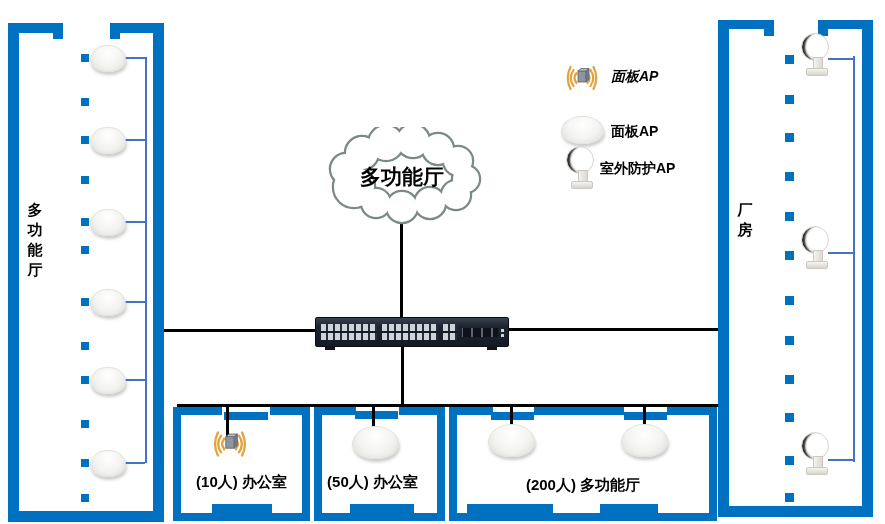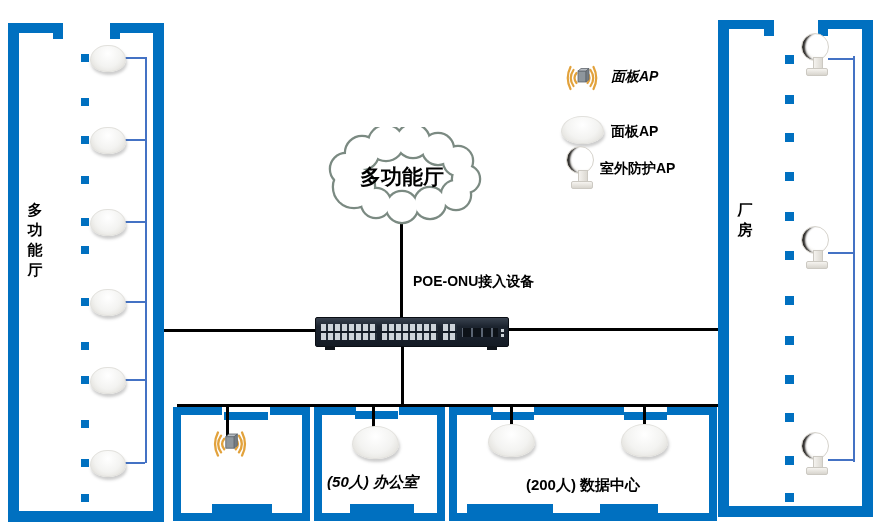--- a/index.html
+++ b/index.html
@@ -79,21 +79,20 @@
       <circle cx="140" cy="34" r="14"></circle>
         <circle cx="148" cy="52" r="13"></circle>
         <circle cx="138" cy="68" r="14"></circle>
       <circle cx="112" cy="76" r="15"></circle>
         <circle cx="84" cy="80" r="15"></circle>
         <circle cx="58" cy="76" r="14"></circle>
     </g>
   </svg>
   <div class="cloudtxt">多功能厅</div>
 
-  <div class="lbl" style="left:413px;top:273px;font-size:14px;">POE-ONU接入设备</div>
   <div class="switch">
     <div class="pg" style="left:5px;width:56px;"></div>
     <div class="pg" style="left:66px;width:56px;"></div>
     <div class="pg" style="left:127px;width:14px;"></div>
     <div class="sfp" style="left:146px;width:36px;"></div>
     <div class="led" style="left:185px;top:11px;"></div>
     <div class="led" style="left:185px;top:16px;"></div>
   </div>
   <div class="foot" style="left:325px;top:346px;"></div>
   <div class="foot" style="left:487px;top:346px;"></div>
@@ -229,41 +228,42 @@
         <path d="M7.5 12 Q2 20 7.5 28"></path>
         <path d="M4.5 9 Q-1 20 4.5 31"></path>
       <path d="M21.5 15 Q25.5 20 21.5 25"></path>
         <path d="M24.5 12 Q30 20 24.5 28"></path>
         <path d="M27.5 9 Q33 20 27.5 31"></path>
     </g>
     <rect x="12" y="13" width="8" height="11" fill="#8e969d" stroke="#5f666d" stroke-width="0.8"></rect>
     <path d="M12 13 L15 10.5 L23 10.5 L20 13 Z" fill="#b6bcc2" stroke="#5f666d" stroke-width="0.8"></path>
     <path d="M20 13 L23 10.5 L23 21.5 L20 24 Z" fill="#757c83" stroke="#5f666d" stroke-width="0.8"></path>
   </svg>
+  <div class="rlbl" style="left:173px;top:473px;width:137px;">(10人) 办公室</div>
 
   <div class="w" style="left:314px;top:407px;width:8px;height:114px;"></div>
   <div class="w" style="left:314px;top:407px;width:42px;height:8px;"></div>
   <div class="bar" style="left:355px;top:411px;width:43px;height:8px;"></div>
   <div class="w" style="left:399px;top:407px;width:46px;height:8px;"></div>
   <div class="w" style="left:437px;top:407px;width:8px;height:114px;"></div>
   <div class="w" style="left:314px;top:513px;width:131px;height:8px;"></div>
   <div class="bar" style="left:350px;top:504px;width:64px;height:9px;"></div>
   <div class="kl3" style="left:372px;top:404px;width:3px;height:25px;"></div>
   <div class="dome" style="left:352px;top:426px;width:45px;height:31px;"></div>
-  <div class="rlbl" style="left:314px;top:473px;width:117px;font-style:italic;">(50人) 办公室</div>
+  <div class="rlbl" style="left:314px;top:473px;width:117px;">(50人) 办公室</div>
 
   <div class="w" style="left:449px;top:407px;width:8px;height:114px;"></div>
   <div class="w" style="left:449px;top:407px;width:44px;height:8px;"></div>
   <div class="bar" style="left:491px;top:412px;width:43px;height:8px;"></div>
   <div class="w" style="left:534px;top:407px;width:90px;height:8px;"></div>
   <div class="bar" style="left:624px;top:412px;width:43px;height:8px;"></div>
   <div class="w" style="left:667px;top:407px;width:50px;height:8px;"></div>
   <div class="w" style="left:709px;top:407px;width:8px;height:114px;"></div>
   <div class="w" style="left:449px;top:513px;width:268px;height:8px;"></div>
   <div class="bar" style="left:467px;top:504px;width:86px;height:9px;"></div>
   <div class="bar" style="left:600px;top:504px;width:58px;height:9px;"></div>
   <div class="kl3" style="left:510px;top:404px;width:3px;height:24px;"></div>
   <div class="kl3" style="left:643px;top:404px;width:3px;height:24px;"></div>
   <div class="dome" style="left:488px;top:424px;width:45px;height:31px;"></div>
   <div class="dome" style="left:621px;top:424px;width:45px;height:31px;"></div>
-  <div class="rlbl" style="left:449px;top:476px;width:268px;">(200人) 数据中心</div>
+  <div class="rlbl" style="left:449px;top:476px;width:268px;">(200人) 多功能厅</div>
 
 </div>
 
 </body></html>

